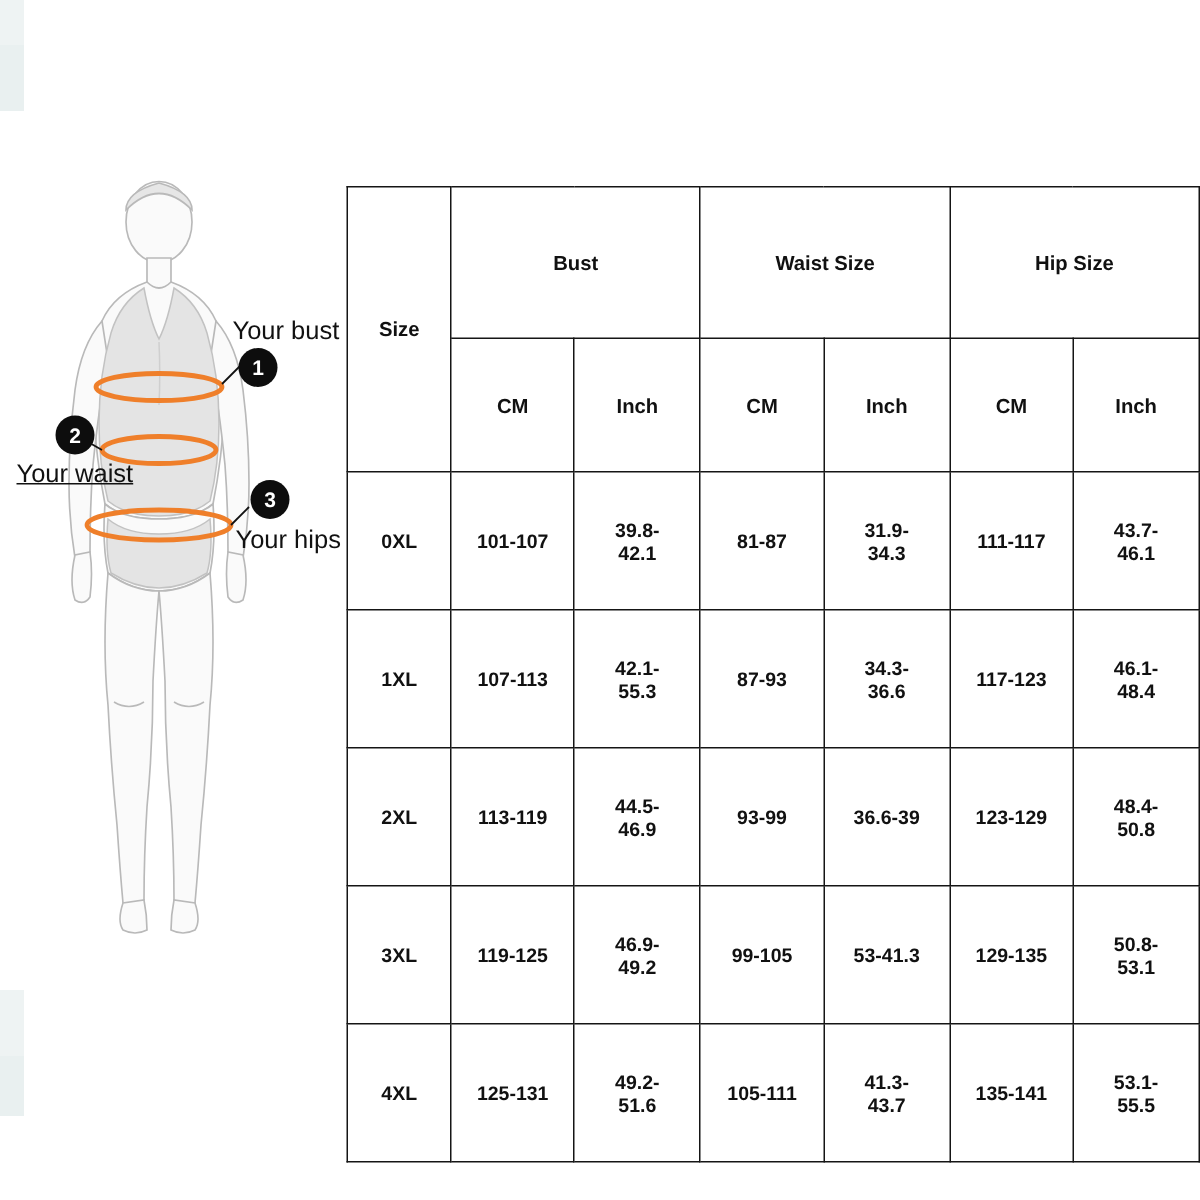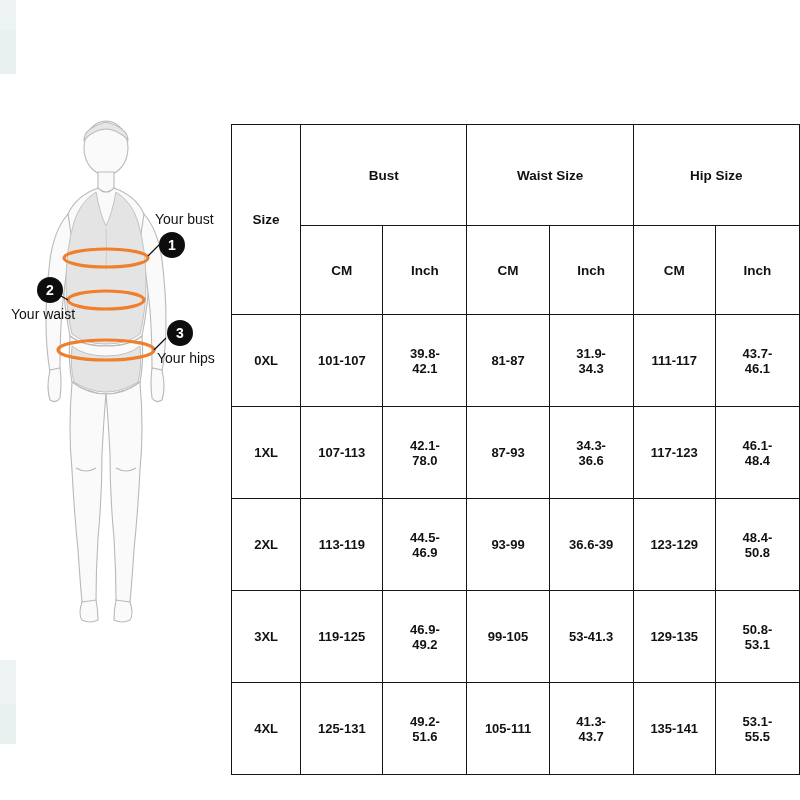--- a/index.html
+++ b/index.html
@@ -53,21 +53,21 @@
     background: #0d0d0d;
     color: #ffffff;
     font-size: 14px;
     font-weight: bold;
     line-height: 26px;
     text-align: center;
     font-family: "Liberation Sans", sans-serif;
   }
   .callout-label {
     position: absolute;
-    font-size: 14px;
+    font-size: 17px;
     color: #111111;
     white-space: nowrap;
     font-family: "Liberation Sans", sans-serif;
   }
 
   
   #size-table {
     position: absolute;
     left: 231px;
     top: 124px;
@@ -173,21 +173,21 @@
         <path d="M138 146 L150 134"></path>
         <path d="M58 190 L44 182"></path>
         <path d="M144 240 L156 228"></path>
       </g>
     </svg>
 
     <div class="callout-num" style="left:149px; top:122px;">1</div>
     <div class="callout-label" style="left:145px; top:101px;">Your bust</div>
 
     <div class="callout-num" style="left:27px; top:167px;">2</div>
-    <div class="callout-label" style="left:1px; top:196px;">Your waist</div>
+    <div class="callout-label" style="left:1px; top:196px;text-decoration:underline;">Your waist</div>
 
     <div class="callout-num" style="left:157px; top:210px;">3</div>
     <div class="callout-label" style="left:131px; top:240px;margin-left:16px;">Your hips</div>
   </div>
 
   <table id="size-table">
     <thead>
       <tr class="head-row-1">
         <th class="col-size" rowspan="2">Size</th>
         <th class="group-head" colspan="2">Bust</th>
@@ -209,21 +209,21 @@
         <td>101-107</td>
         <td>39.8-42.1</td>
         <td>81-87</td>
         <td>31.9-34.3</td>
         <td>111-117</td>
         <td>43.7-46.1</td>
       </tr>
       <tr class="data-row">
         <td class="size-cell">1XL</td>
         <td>107-113</td>
-        <td>42.1-78.0</td>
+        <td>42.1-55.3</td>
         <td>87-93</td>
         <td>34.3-36.6</td>
         <td>117-123</td>
         <td>46.1-48.4</td>
       </tr>
       <tr class="data-row">
         <td class="size-cell">2XL</td>
         <td>113-119</td>
         <td>44.5-46.9</td>
         <td>93-99</td>

